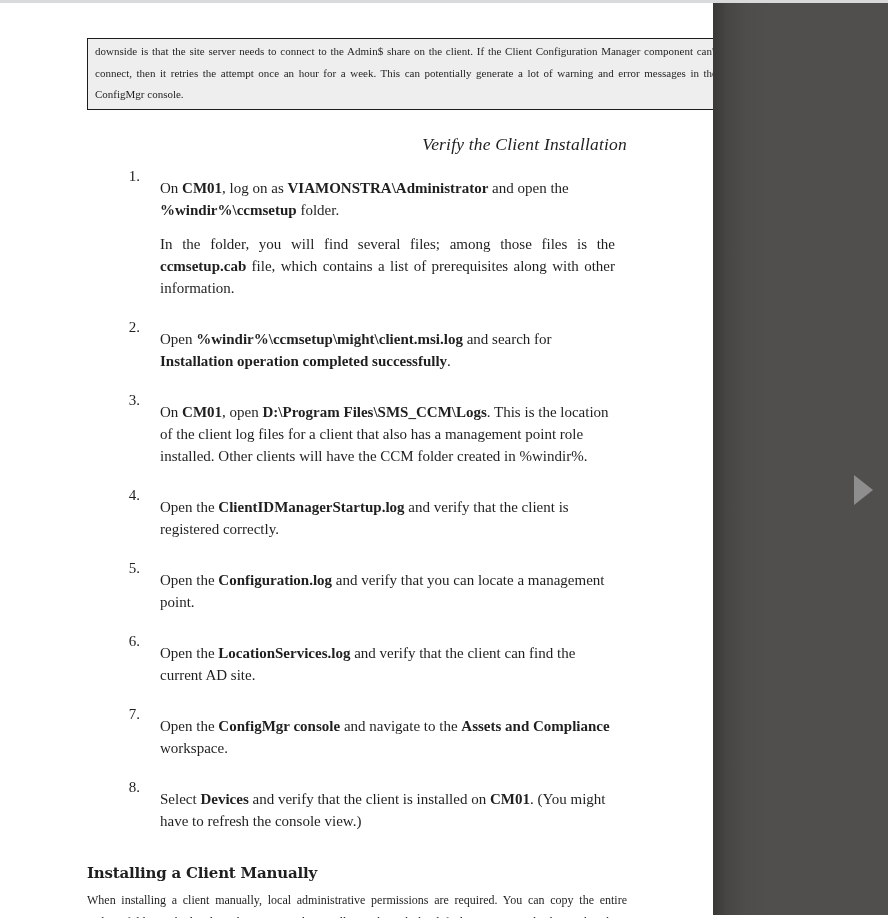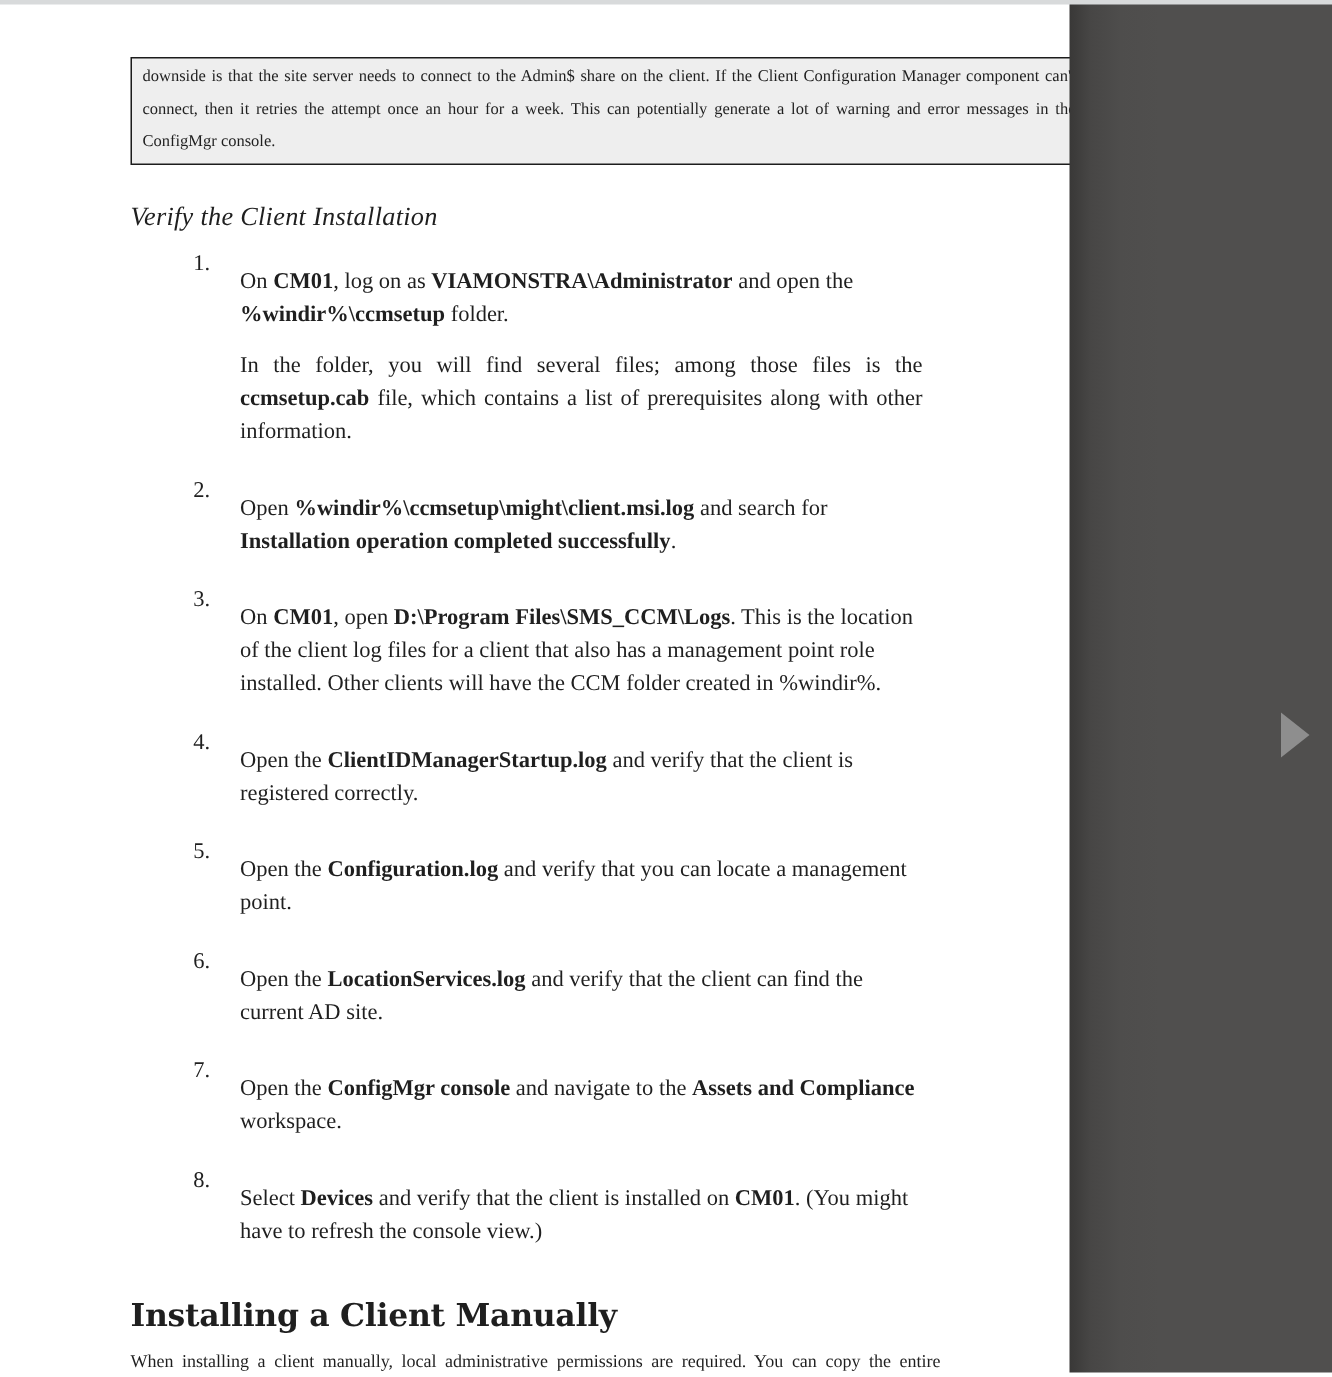--- a/index.html
+++ b/index.html
@@ -43,22 +43,23 @@
     padding: 2px 7px 3px 7px;
     font-size: 11px;
     line-height: 21.5px;
     text-align: justify;
   }
   .note-box p { margin: 0; }
   .sub-heading {
     font-style: italic;
     font-weight: normal;
     font-size: 17.5px;
-    margin: 24px 0 10px 0;
+    margin: 24px 0 10px 16px;
     letter-spacing: 0.2px;
+    text-align: right;
   }
   ol.steps {
     list-style: none;
     margin: 0; padding: 0;
     font-size: 15px;
     line-height: 22px;
   }
   ol.steps li {
     display: flex;
     margin: 0 0 5px 0;
@@ -67,21 +68,21 @@
     flex: 0 0 53px;
     text-align: right;
   }
   .step-body {
     flex: 1;
     margin-left: 8px;
   }
   .step-body p { margin: 12px; }
   .step-body p.justify { text-align: justify; }
   .main-heading {
-    font-size: 21px;
+    font-size: 15px;
     font-weight: bold;
     font-family: "DejaVu Serif", "Liberation Serif", serif;
     margin: 20px 0 7px 0;
     letter-spacing: -0.2px;
   }
   .body-par {
     width: 540px;
     font-size: 12px;
     line-height: 22px;
     text-align: justify;

